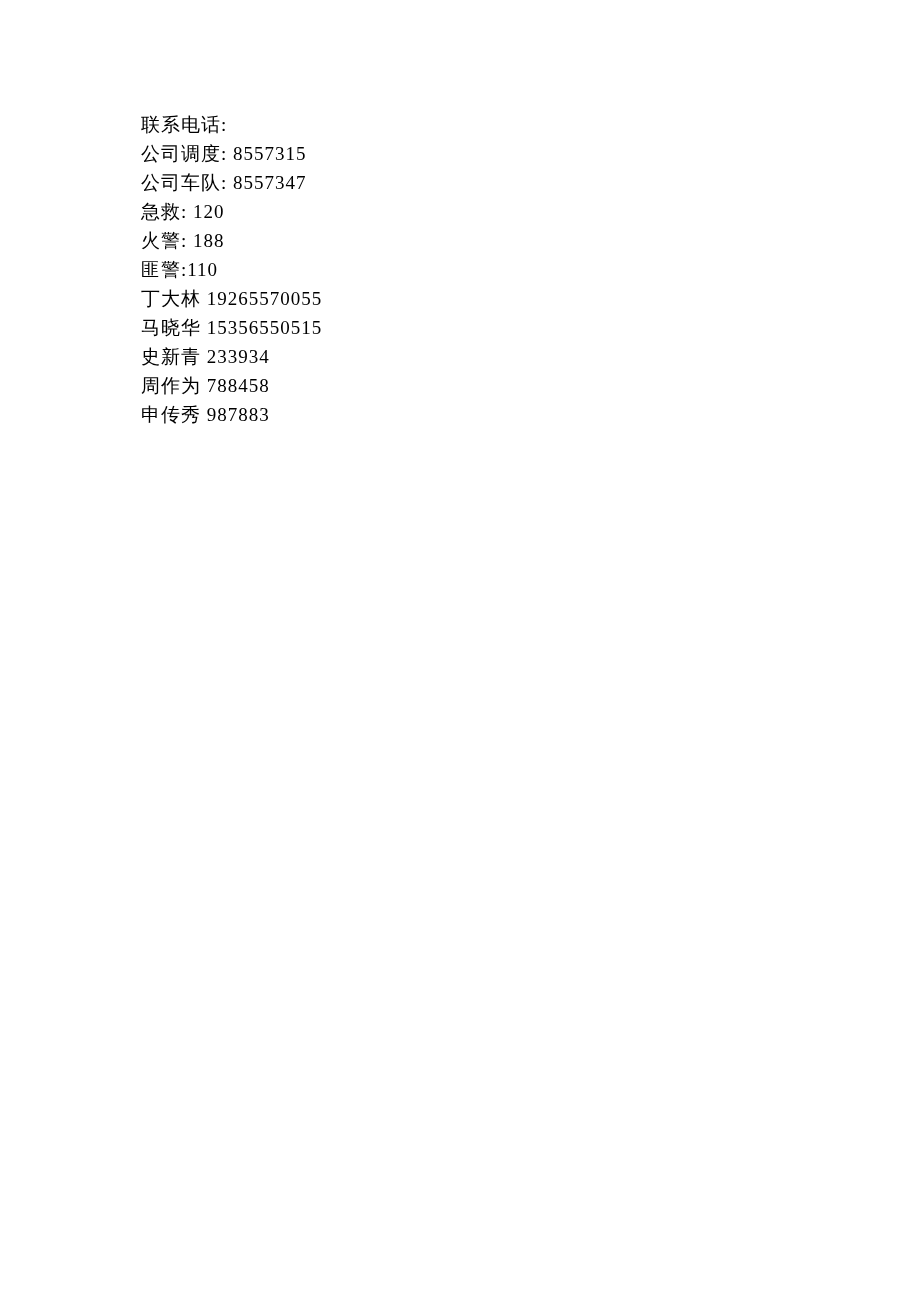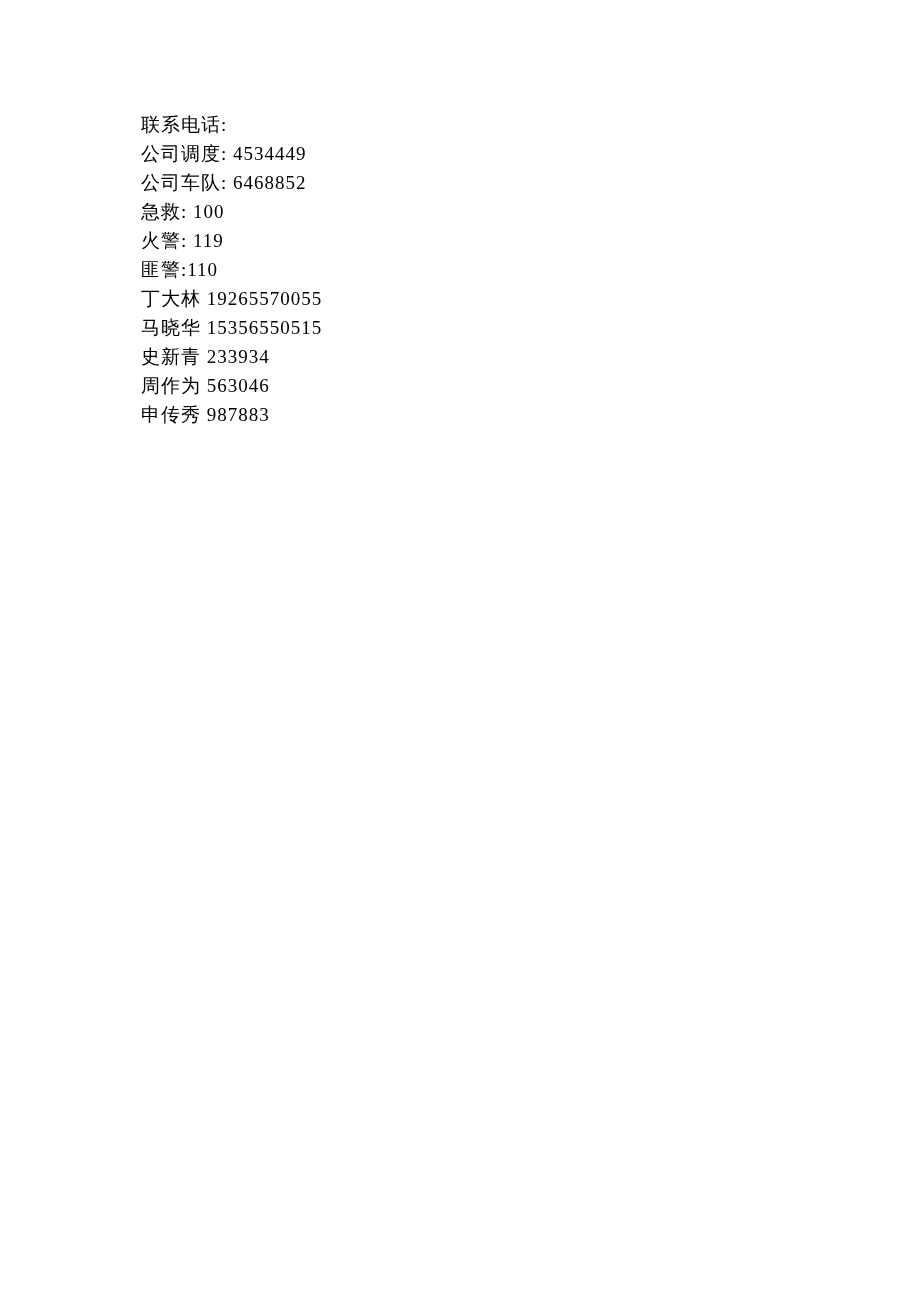--- a/index.html
+++ b/index.html
@@ -20,22 +20,22 @@
     }
     .line {
       line-height: 28px;
       white-space: pre;
     }
   </style>
 </head>
 <body>
 
 <div class="line">联系电话:</div>
-<div class="line">公司调度: 4534449</div>
-<div class="line">公司车队: 6468852</div>
-<div class="line">急救: 100</div>
-<div class="line">火警: 119</div>
+<div class="line">公司调度: 8557315</div>
+<div class="line">公司车队: 8557347</div>
+<div class="line">急救: 120</div>
+<div class="line">火警: 188</div>
 <div class="line">匪警:110</div>
 <div class="line">丁大林 19265570055</div>
 <div class="line">马晓华 15356550515</div>
 <div class="line">史新青 233934</div>
-<div class="line">周作为 563046</div>
+<div class="line">周作为 788458</div>
 <div class="line">申传秀 987883</div>
 
 </body></html>

